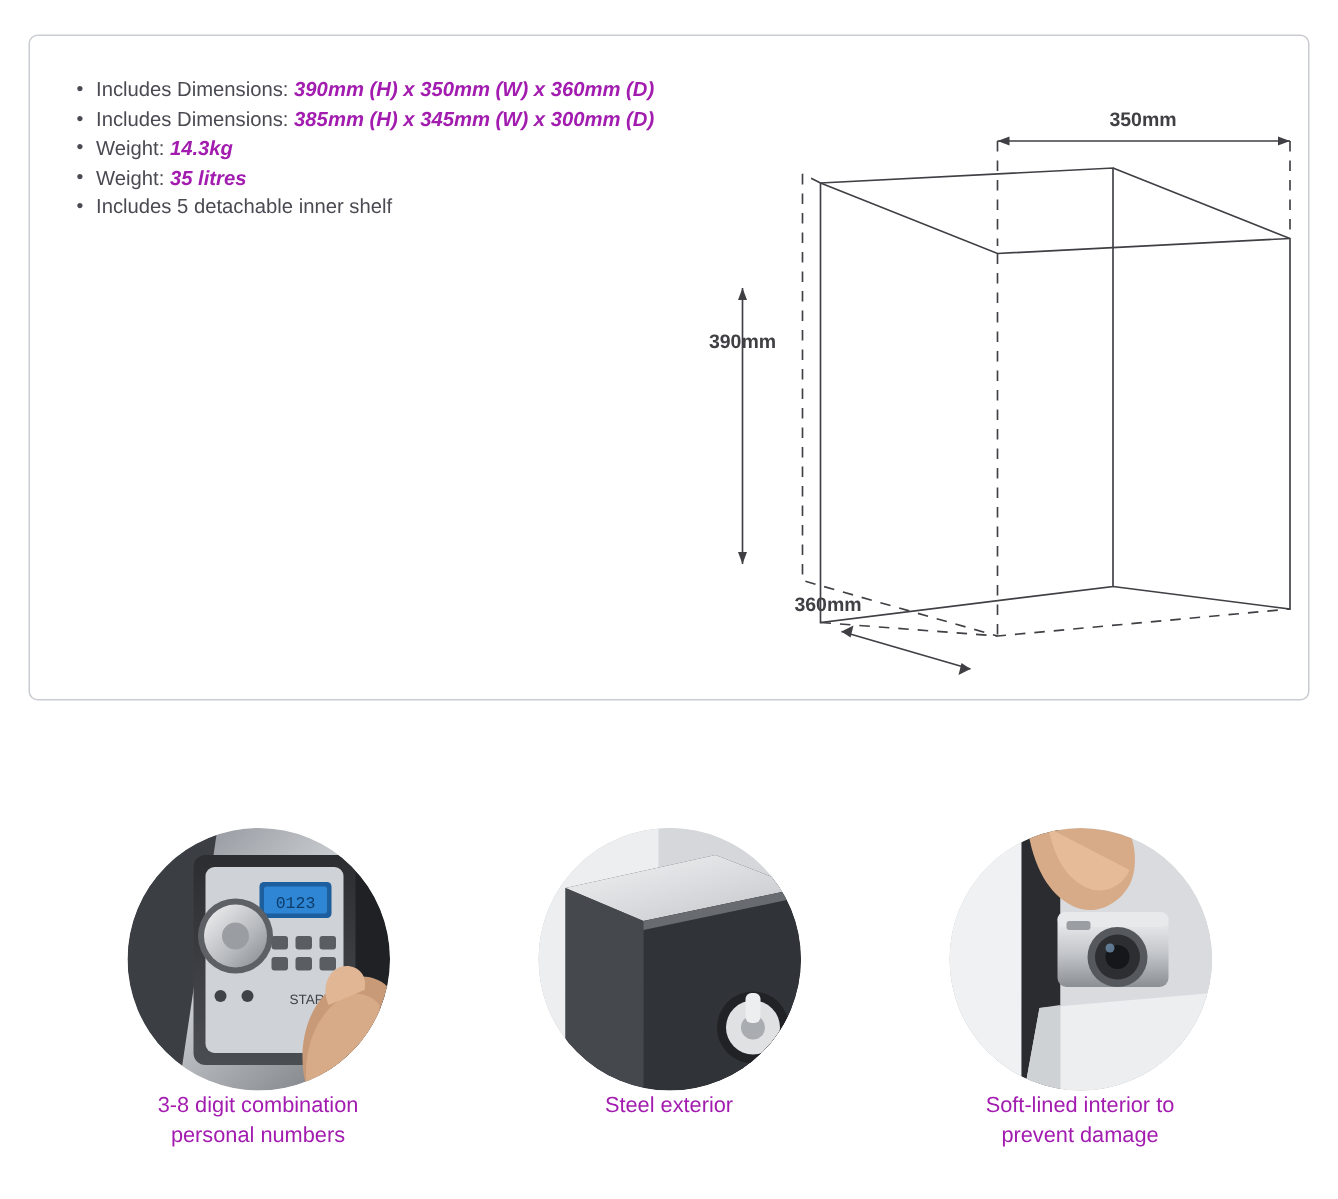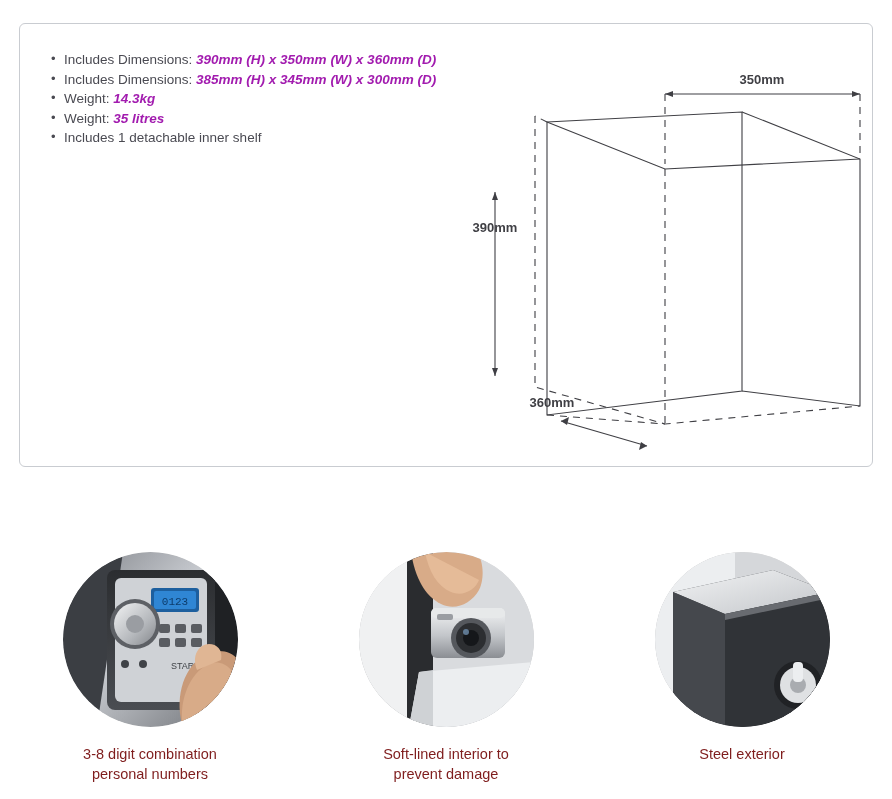--- a/index.html
+++ b/index.html
@@ -78,21 +78,21 @@
   }
 
   
   .features {
     position: absolute;
     left: 0;
     top: 552px;
     width: 892px;
     display: flex;
     justify-content: center;
-    gap: 76px;
+    gap: 54px;
   }
   .feature {
     width: 220px;
     display: flex;
     flex-direction: column;
     align-items: center;
   }
   .circle {
     width: 175px;
     height: 175px;
@@ -100,39 +100,38 @@
     overflow: hidden;
     position: relative;
     background: #d6d6d6;
   }
   .circle svg {
     position: absolute;
     left: 0;
     top: 0;
   }
   .feature-caption {
-    margin-top: 17px;
     text-align: center;
     font-size: 14.5px;
     line-height: 20px;
-    color: #7f1d1d;
+    color: #a21caf;
     white-space: pre-line;
   }
 </style>
 </head>
 <body>
 
 <div class="spec-panel">
 
   <ul class="spec-list">
     <li><span>Includes Dimensions: </span><b>390mm (H) x 350mm (W) x 360mm (D)</b></li>
     <li><span>Includes Dimensions: </span><b>385mm (H) x 345mm (W) x 300mm (D)</b></li>
     <li><span>Weight: </span><b>14.3kg</b></li>
     <li><span>Weight: </span><b>35 litres</b></li>
-    <li><span>Includes 1 detachable inner shelf</span><b></b></li>
+    <li><span>Includes 5 detachable inner shelf</span><b></b></li>
   </ul>
 
   <div class="drawing">
     <svg width="410" height="390" viewBox="0 0 410 390" xmlns="http://www.w3.org/2000/svg">
       <g fill="none" stroke="#3f3f44" stroke-width="1.1">
 
         <polygon points="90,58 285,48 285,327 90,351" stroke="#3f3f44" fill="none"></polygon>
 
         <polyline points="285,48 403,95 403,342 285,327"></polyline>
 
@@ -231,63 +230,20 @@
       </svg>
     </div>
     <div class="feature-caption">3-8 digit combination
 personal numbers</div>
   </div>
 
   <div class="feature">
     <div class="circle">
       <svg width="175" height="175" viewBox="0 0 175 175" xmlns="http://www.w3.org/2000/svg">
         <defs>
-          <clipPath id="c2">
-              <circle cx="87.5" cy="87.5" r="87.5"></circle>
-            </clipPath>
-          <linearGradient id="g2" x1="0" y1="0" x2="0" y2="1">
-            <stop offset="0%" stop-color="#e9eaec"></stop>
-            <stop offset="100%" stop-color="#b9bcc1"></stop>
-          </linearGradient>
-          <linearGradient id="cam" x1="0" y1="0" x2="0" y2="1">
-            <stop offset="0%" stop-color="#f4f5f6"></stop>
-            <stop offset="55%" stop-color="#c3c6ca"></stop>
-            <stop offset="100%" stop-color="#8b8e93"></stop>
-          </linearGradient>
-        </defs>
-        <g clip-path="url(#c2)">
-          <rect x="0" y="0" width="175" height="175" fill="url(#g2)"></rect>
-          <rect x="0" y="0" width="48" height="175" fill="#f0f1f2"></rect>
-          <rect x="48" y="0" width="26" height="175" fill="#2a2c2f"></rect>
-          <rect x="74" y="0" width="101" height="175" fill="#d9dbde"></rect>
-
-          <path d="M52 0 C56 26 66 44 82 52 C96 59 112 52 120 38 C126 26 124 8 118 0 Z" fill="#d8ab88"></path>
-          <path d="M66 0 C70 20 78 34 92 40 C104 45 116 38 120 28" fill="#e5bb98"></path>
-
-          <rect x="72" y="56" width="74" height="50" rx="6" fill="url(#cam)"></rect>
-          <rect x="72" y="56" width="74" height="10" rx="5" fill="#e7e9ea"></rect>
-          <circle cx="112" cy="86" r="20" fill="#55585d"></circle>
-          <circle cx="112" cy="86" r="15" fill="#2c2e31"></circle>
-          <circle cx="112" cy="86" r="8" fill="#15171a"></circle>
-          <circle cx="107" cy="80" r="3" fill="#6f8fae" opacity="0.8"></circle>
-          <rect x="78" y="62" width="16" height="6" rx="2" fill="#9a9da2"></rect>
-
-          <path d="M60 120 L175 110 L175 175 L50 175 Z" fill="#eceef0"></path>
-          <path d="M50 175 L60 120 L74 118 L74 175 Z" fill="#cfd2d5"></path>
-        </g>
-      </svg>
-    </div>
-    <div class="feature-caption">Soft-lined interior to
-prevent damage</div>
-  </div>
-
-  <div class="feature">
-    <div class="circle">
-      <svg width="175" height="175" viewBox="0 0 175 175" xmlns="http://www.w3.org/2000/svg">
-        <defs>
           <clipPath id="c3">
               <circle cx="87.5" cy="87.5" r="87.5"></circle>
             </clipPath>
           <linearGradient id="g3" x1="0" y1="0" x2="1" y2="1">
             <stop offset="0%" stop-color="#f2f3f4"></stop>
             <stop offset="100%" stop-color="#c2c5c9"></stop>
           </linearGradient>
           <linearGradient id="g3dark" x1="0" y1="0" x2="1" y2="1">
             <stop offset="0%" stop-color="#4c4f54"></stop>
             <stop offset="100%" stop-color="#26282b"></stop>
@@ -311,13 +267,56 @@
           <circle cx="143" cy="133" r="24" fill="#202225"></circle>
           <circle cx="143" cy="133" r="18" fill="#dfe1e3"></circle>
           <circle cx="143" cy="133" r="8" fill="#a9acb0"></circle>
           <rect x="138" y="110" width="10" height="20" rx="4" fill="#eceef0"></rect>
         </g>
       </svg>
     </div>
     <div class="feature-caption">Steel exterior</div>
   </div>
 
+  <div class="feature">
+    <div class="circle">
+      <svg width="175" height="175" viewBox="0 0 175 175" xmlns="http://www.w3.org/2000/svg">
+        <defs>
+          <clipPath id="c2">
+              <circle cx="87.5" cy="87.5" r="87.5"></circle>
+            </clipPath>
+          <linearGradient id="g2" x1="0" y1="0" x2="0" y2="1">
+            <stop offset="0%" stop-color="#e9eaec"></stop>
+            <stop offset="100%" stop-color="#b9bcc1"></stop>
+          </linearGradient>
+          <linearGradient id="cam" x1="0" y1="0" x2="0" y2="1">
+            <stop offset="0%" stop-color="#f4f5f6"></stop>
+            <stop offset="55%" stop-color="#c3c6ca"></stop>
+            <stop offset="100%" stop-color="#8b8e93"></stop>
+          </linearGradient>
+        </defs>
+        <g clip-path="url(#c2)">
+          <rect x="0" y="0" width="175" height="175" fill="url(#g2)"></rect>
+          <rect x="0" y="0" width="48" height="175" fill="#f0f1f2"></rect>
+          <rect x="48" y="0" width="26" height="175" fill="#2a2c2f"></rect>
+          <rect x="74" y="0" width="101" height="175" fill="#d9dbde"></rect>
+
+          <path d="M52 0 C56 26 66 44 82 52 C96 59 112 52 120 38 C126 26 124 8 118 0 Z" fill="#d8ab88"></path>
+          <path d="M66 0 C70 20 78 34 92 40 C104 45 116 38 120 28" fill="#e5bb98"></path>
+
+          <rect x="72" y="56" width="74" height="50" rx="6" fill="url(#cam)"></rect>
+          <rect x="72" y="56" width="74" height="10" rx="5" fill="#e7e9ea"></rect>
+          <circle cx="112" cy="86" r="20" fill="#55585d"></circle>
+          <circle cx="112" cy="86" r="15" fill="#2c2e31"></circle>
+          <circle cx="112" cy="86" r="8" fill="#15171a"></circle>
+          <circle cx="107" cy="80" r="3" fill="#6f8fae" opacity="0.8"></circle>
+          <rect x="78" y="62" width="16" height="6" rx="2" fill="#9a9da2"></rect>
+
+          <path d="M60 120 L175 110 L175 175 L50 175 Z" fill="#eceef0"></path>
+          <path d="M50 175 L60 120 L74 118 L74 175 Z" fill="#cfd2d5"></path>
+        </g>
+      </svg>
+    </div>
+    <div class="feature-caption">Soft-lined interior to
+prevent damage</div>
+  </div>
+
 </div>
 
 </body></html>

